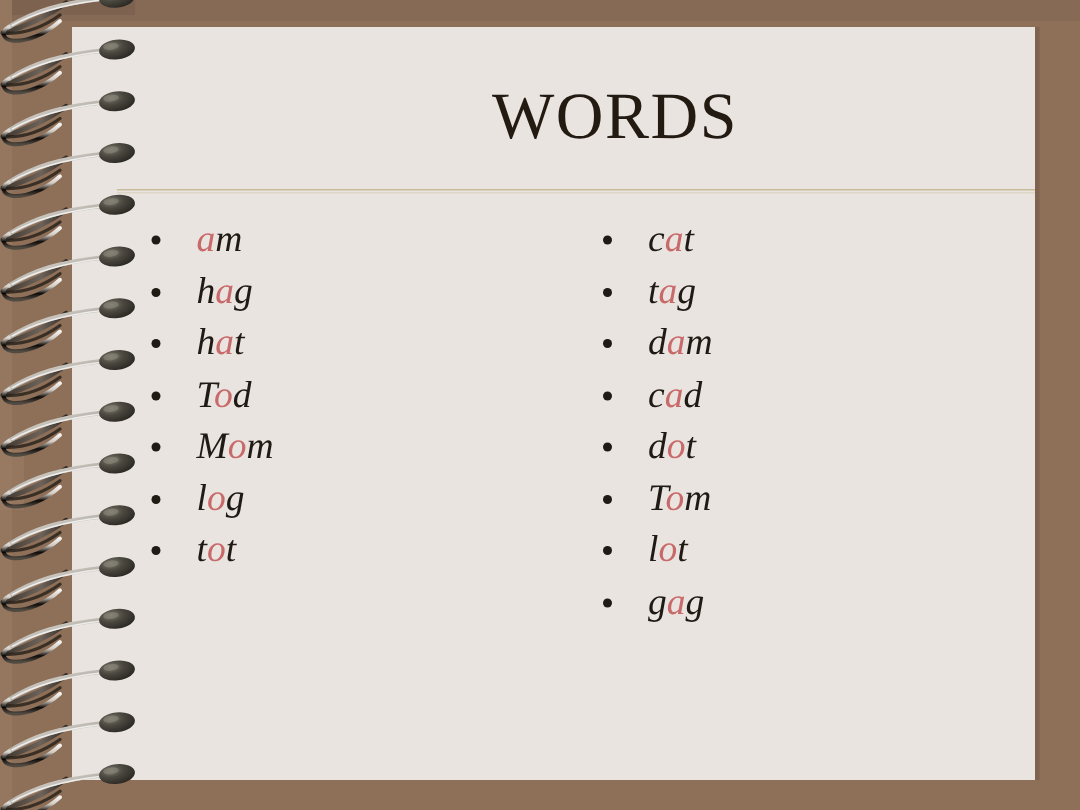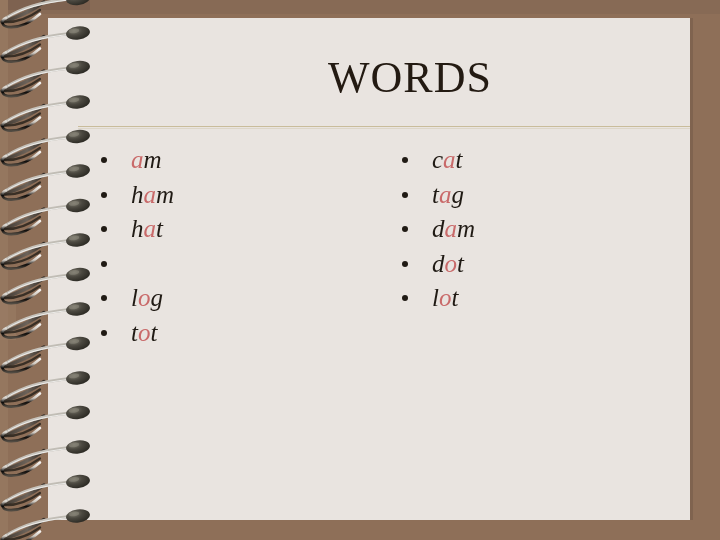--- a/index.html
+++ b/index.html
@@ -176,28 +176,33 @@
   <div class="rule-shadow"></div>
 
   <div class="columns">
     <div class="col col-0">
         <div class="word-row">
           <span class="bullet"></span>
           <span class="word"><span class="hl">a</span><span>m</span></span>
         </div>
         <div class="word-row">
           <span class="bullet"></span>
-          <span class="word"><span>h</span><span class="hl">a</span><span>m</span></span>
+          <span class="word"><span>h</span><span class="hl">a</span><span>g</span></span>
         </div>
         <div class="word-row">
           <span class="bullet"></span>
           <span class="word"><span>h</span><span class="hl">a</span><span>t</span></span>
         </div>
         <div class="word-row">
           <span class="bullet"></span>
+          <span class="word"><span>T</span><span class="hl">o</span><span>d</span></span>
+        </div>
+        <div class="word-row">
+          <span class="bullet"></span>
+          <span class="word"><span>M</span><span class="hl">o</span><span>m</span></span>
         </div>
         <div class="word-row">
           <span class="bullet"></span>
           <span class="word"><span>l</span><span class="hl">o</span><span>g</span></span>
         </div>
         <div class="word-row">
           <span class="bullet"></span>
           <span class="word"><span>t</span><span class="hl">o</span><span>t</span></span>
         </div>
       </div>
@@ -209,25 +214,37 @@
         <div class="word-row">
           <span class="bullet"></span>
           <span class="word"><span>t</span><span class="hl">a</span><span>g</span></span>
         </div>
         <div class="word-row">
           <span class="bullet"></span>
           <span class="word"><span>d</span><span class="hl">a</span><span>m</span></span>
         </div>
         <div class="word-row">
           <span class="bullet"></span>
+          <span class="word"><span>c</span><span class="hl">a</span><span>d</span></span>
+        </div>
+        <div class="word-row">
+          <span class="bullet"></span>
           <span class="word"><span>d</span><span class="hl">o</span><span>t</span></span>
         </div>
         <div class="word-row">
           <span class="bullet"></span>
+          <span class="word"><span>T</span><span class="hl">o</span><span>m</span></span>
+        </div>
+        <div class="word-row">
+          <span class="bullet"></span>
           <span class="word"><span>l</span><span class="hl">o</span><span>t</span></span>
+        </div>
+        <div class="word-row">
+          <span class="bullet"></span>
+          <span class="word"><span>g</span><span class="hl">a</span><span>g</span></span>
         </div>
       </div>
   </div>
 
   <svg class="spiral" viewBox="0 0 110 540" width="110" height="540" xmlns="http://www.w3.org/2000/svg">
     <defs>
       <linearGradient id="wireGrad" x1="0" y1="0" x2="0" y2="1">
         <stop offset="0%" stop-color="#ffffff"></stop>
         <stop offset="35%" stop-color="#d8d4cd"></stop>
         <stop offset="70%" stop-color="#8c8madd"></stop>

